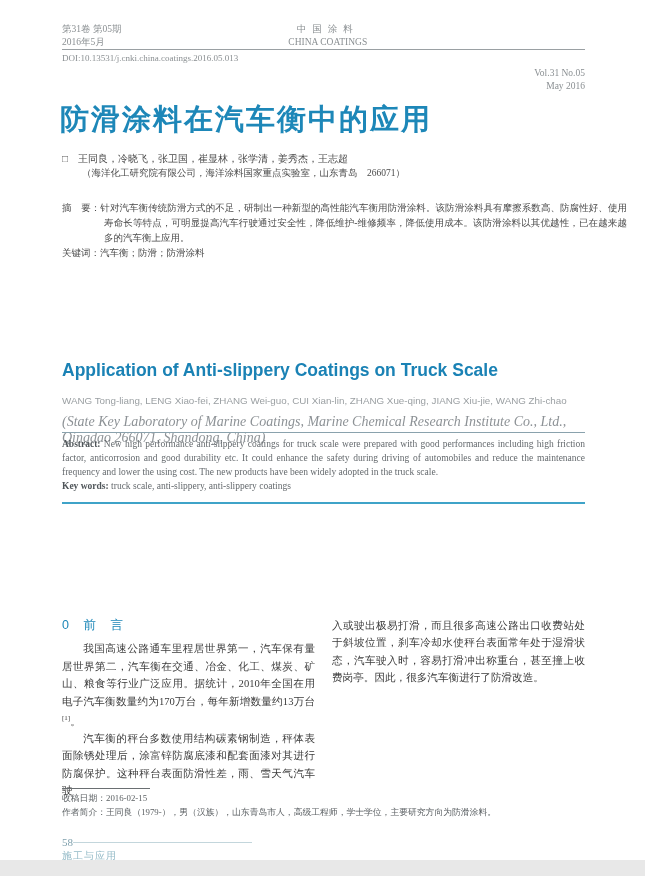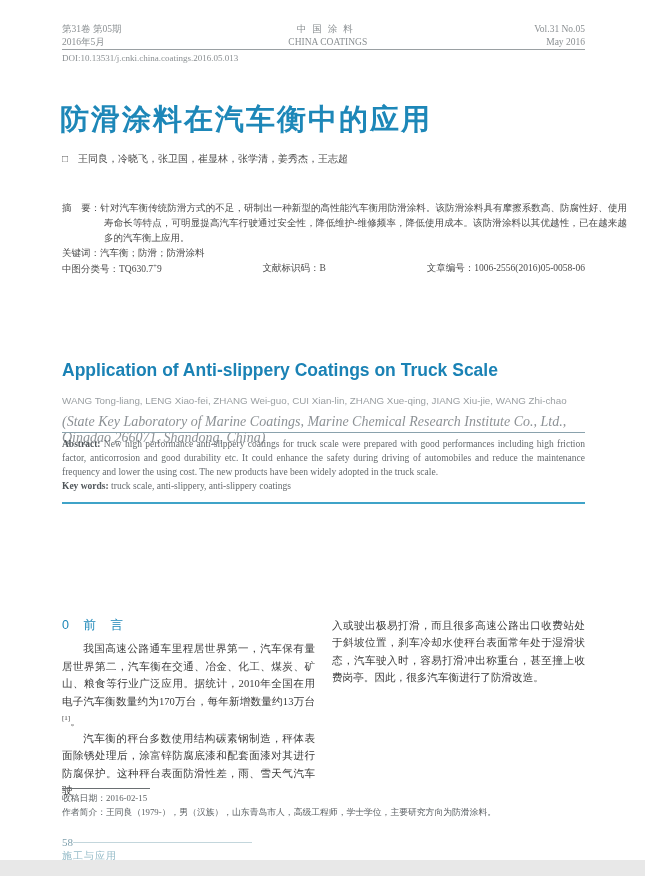--- a/index.html
+++ b/index.html
@@ -14,21 +14,21 @@
     padding-left:28px;
   }
   
   .jheader{
     position:absolute;top:23px;left:62px;width:523px;
     display:flex;justify-content:space-between;
     font-size:9.5px;line-height:12.5px;color:#8a8f92;
   }
   .jheader .h-left{text-align:left;}
   .jheader .h-center{text-align:center;}
-  .jheader .h-right{text-align:right;}
+  .jheader .h-right{text-align:right;margin-top:44px;}
   .jcn{letter-spacing:6px;}
   .hrule{position:absolute;left:62px;width:523px;border-top:1px solid #9aa0a3;}
   .doi{position:absolute;top:53px;left:62px;font-size:9px;color:#8a8f92;}
   
   .title-cn{
     position:absolute;top:100px;left:60px;margin:0;
     font-family:"Liberation Sans", sans-serif;
     font-size:29px;font-weight:700;color:#1d87b8;letter-spacing:2px;
   }
   .authors-cn{
@@ -128,37 +128,27 @@
       <div>May 2016</div>
     </div>
   </div>
   <div class="hrule" style="top:49px"></div>
   <div class="doi">DOI:10.13531/j.cnki.china.coatings.2016.05.013</div>
 
   <h1 class="title-cn">防滑涂料在汽车衡中的应用</h1>
   <div class="authors-cn">
     <span class="marker">□</span><span>王同良，冷晓飞，张卫国，崔显林，张学清，姜秀杰，王志超</span>
   </div>
+  <div class="affil-cn">（海洋化工研究院有限公司，海洋涂料国家重点实验室，山东青岛　266071）</div>
 
   <div class="abstract-cn">
     <span>摘　要：</span><span>针对汽车衡传统防滑方式的不足，研制出一种新型的高性能汽车衡用防滑涂料。该防滑涂料具有摩擦系数高、防腐性好、使用寿命长等特点，可明显提高汽车行驶通过安全性，降低维护-维修频率，降低使用成本。该防滑涂料以其优越性，已在越来越多的汽车衡上应用。</span>
   </div>
   <div class="keywords-cn">
     <span>关键词：</span><span>汽车衡；防滑；防滑涂料</span>
-  </div>
-  <div class="meta-row">
-    <div>
-      <span>中图分类号：</span><span>TQ630.7</span><sup>+</sup><span>9</span>
-    </div>
-    <div>
-      <span>文献标识码：</span><span>B</span>
-    </div>
-    <div>
-      <span>文章编号：</span><span>1006-2556(2016)05-0058-06</span>
-    </div>
   </div>
 
   <h2 class="title-en">Application of Anti-slippery Coatings on Truck Scale</h2>
   <div class="authors-en">WANG Tong-liang, LENG Xiao-fei, ZHANG Wei-guo, CUI Xian-lin, ZHANG Xue-qing, JIANG Xiu-jie, WANG Zhi-chao</div>
   <div class="affil-en">(State Key Laboratory of Marine Coatings, Marine Chemical Research Institute Co., Ltd., Qingdao 266071, Shandong, China)</div>
 
   <div class="hrule rule-en-top"></div>
   <div class="abstract-en">
     <div>
       <span class="lbl">Abstract:</span><span> New high performance anti-slippery coatings for truck scale were prepared with good performances including high friction factor, anticorrosion and good durability etc. It could enhance the safety during driving of automobiles and reduce the maintenance frequency and lower the using cost. The new products have been widely adopted in the truck scale.</span>

